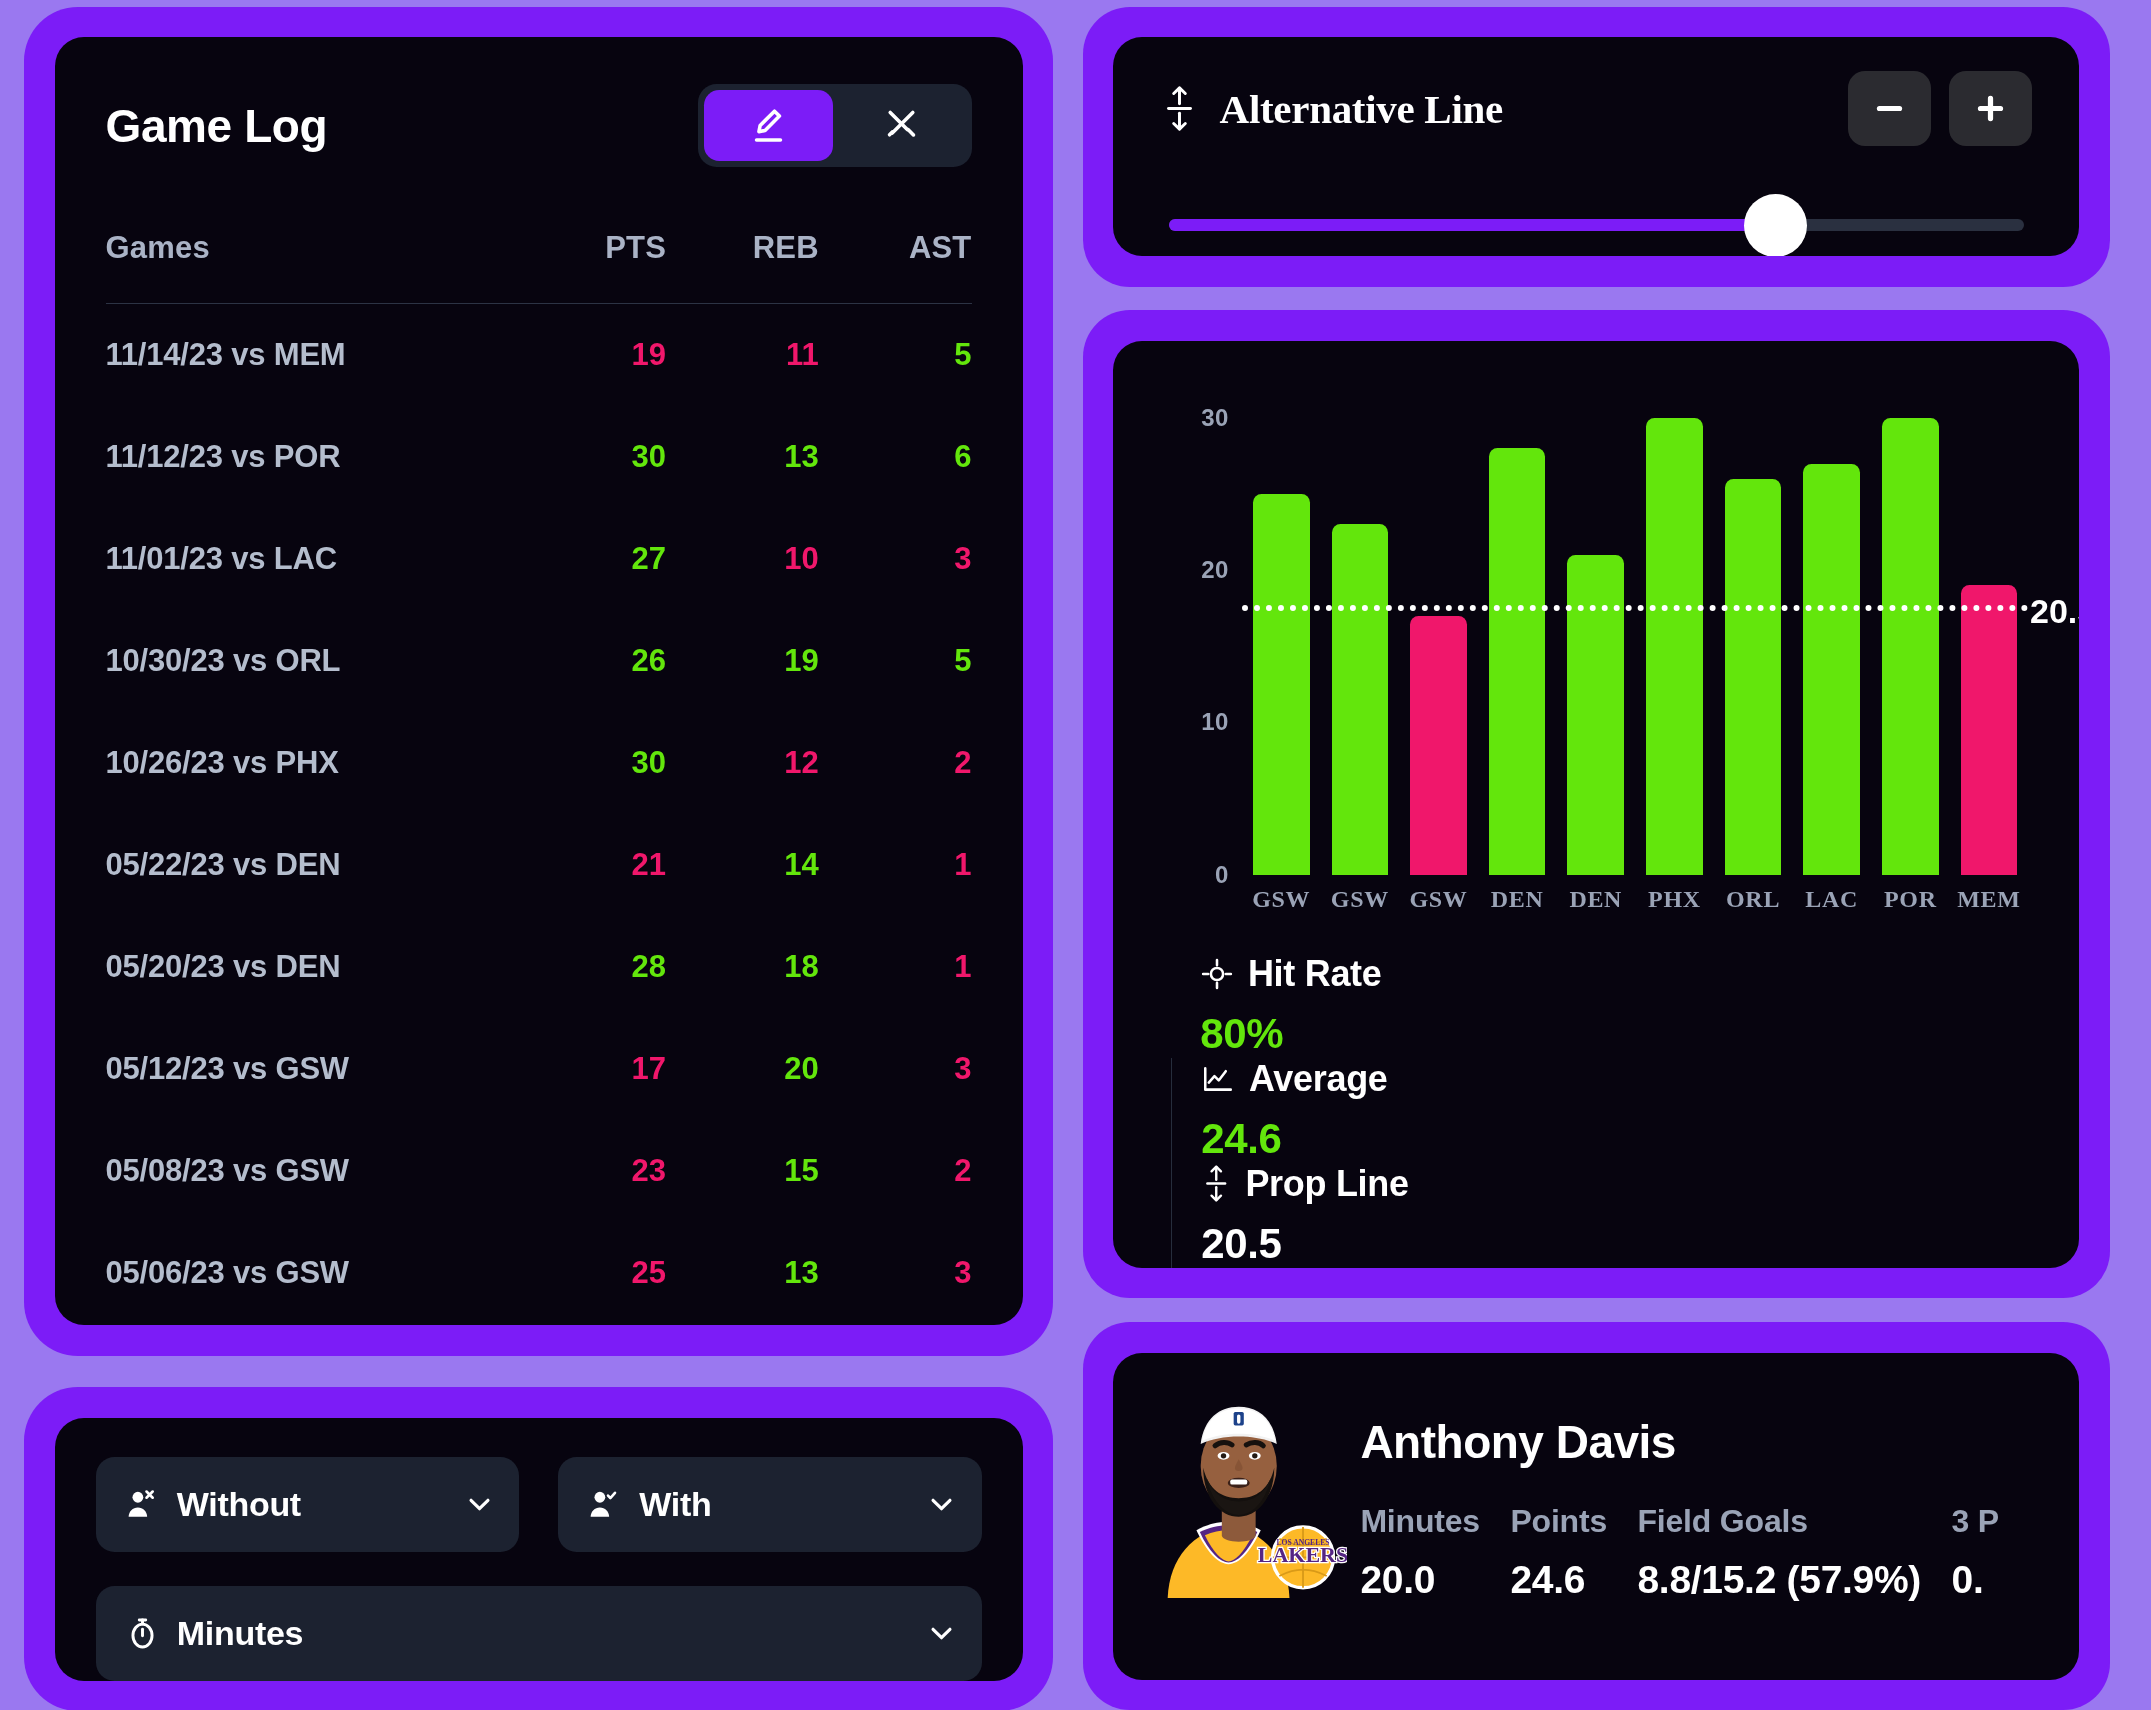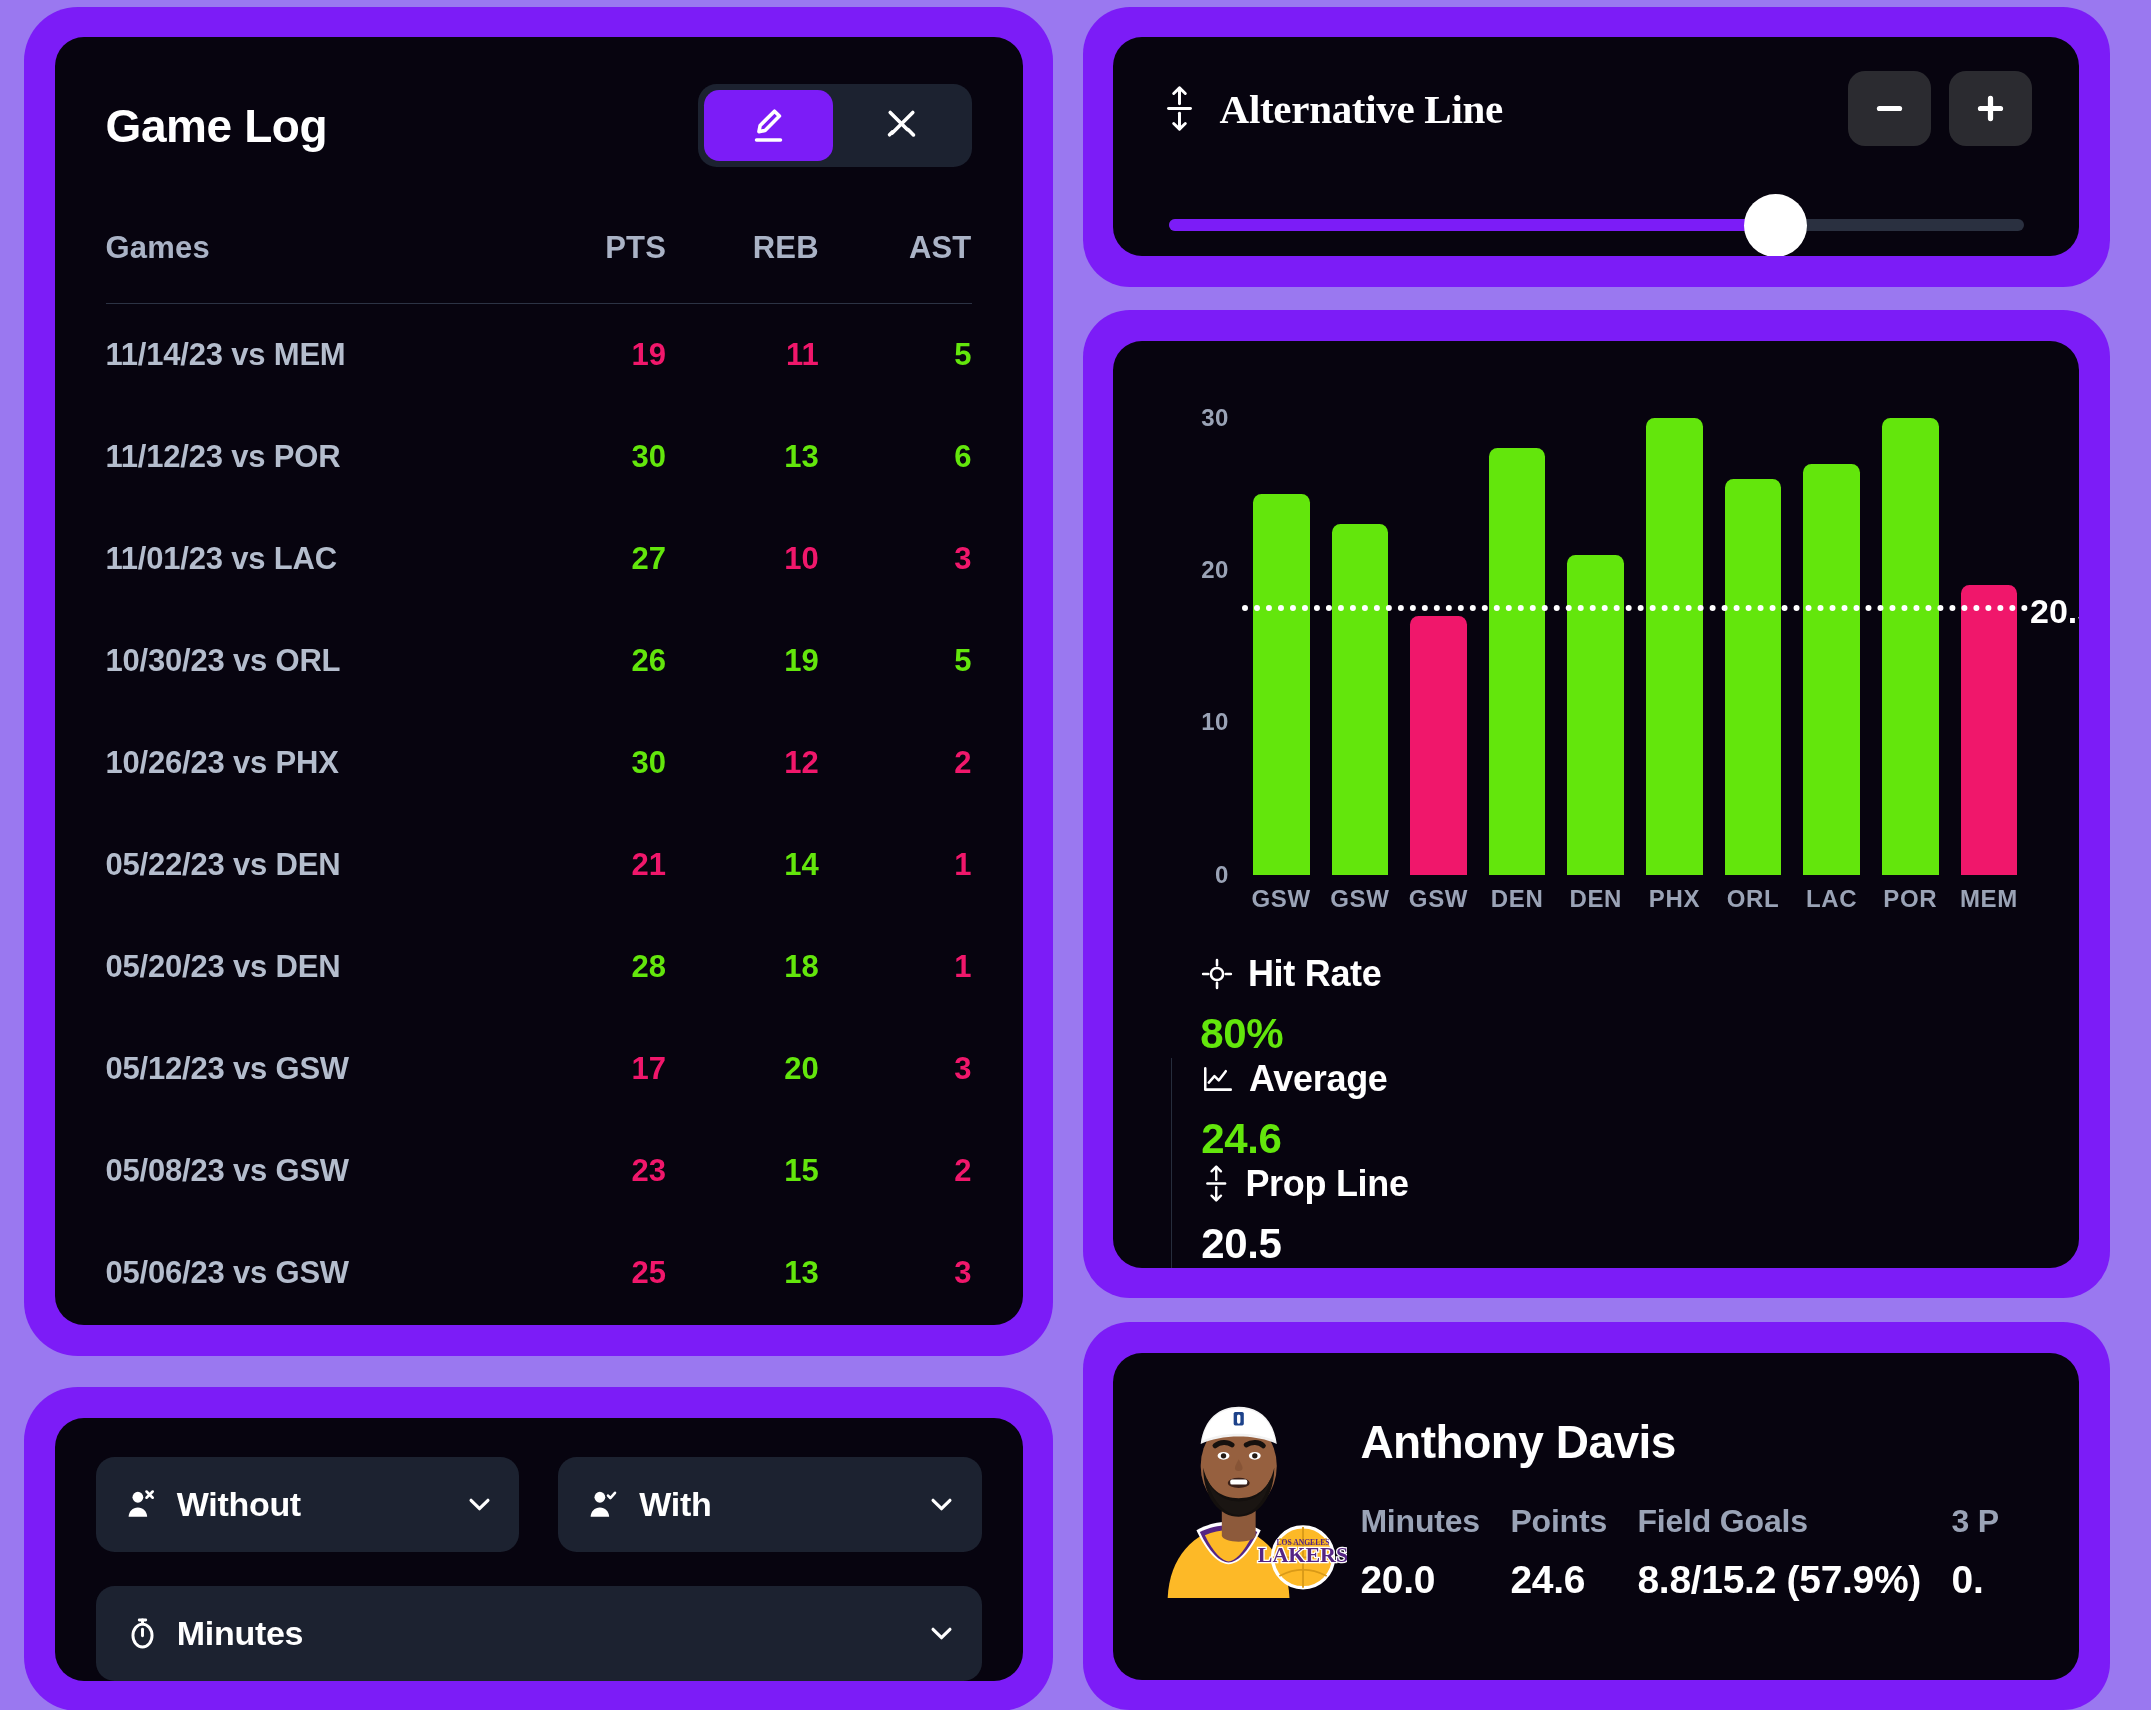--- a/index.html
+++ b/index.html
@@ -151,21 +151,21 @@
     display: flex; align-items: flex-end; gap: 0;
   }
   .bar-slot { flex: 1; display: flex; flex-direction: column; justify-content: flex-end;
               align-items: center; height: 100%; position: relative; }
   .bar {
     width: 72%; border-radius: 8.5px 8.5px 0 0; background: #63e60c;
   }
   .bar.miss { background: #f0176b; }
   .x-labels {
     position: absolute; left: 76px; right: 0; bottom: 0; height: 49px;
-    display: flex; align-items: center;
+    display: flex; align-items: center; font-family: Liberation Serif, serif;
   }
   .x-lab {
     flex: 1; text-align: center; font-size: 24px; font-weight: 700;
     color: #9aa3b6; letter-spacing: 0.7px;
   }
   .propline {
     position: absolute; left: 76px; right: 0; height: 0;
     border-top: 6px dotted #ffffff; z-index: 5;
   }
   .prop-val {

